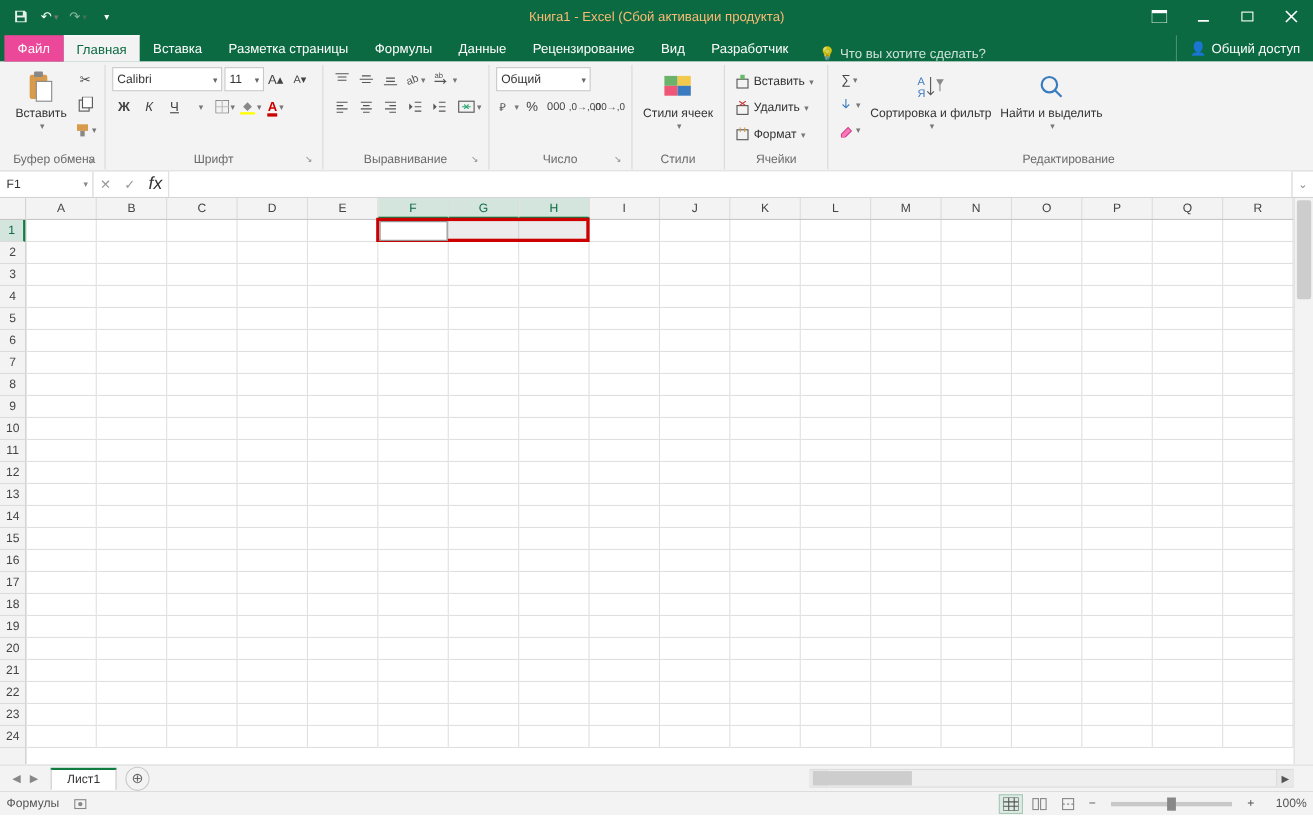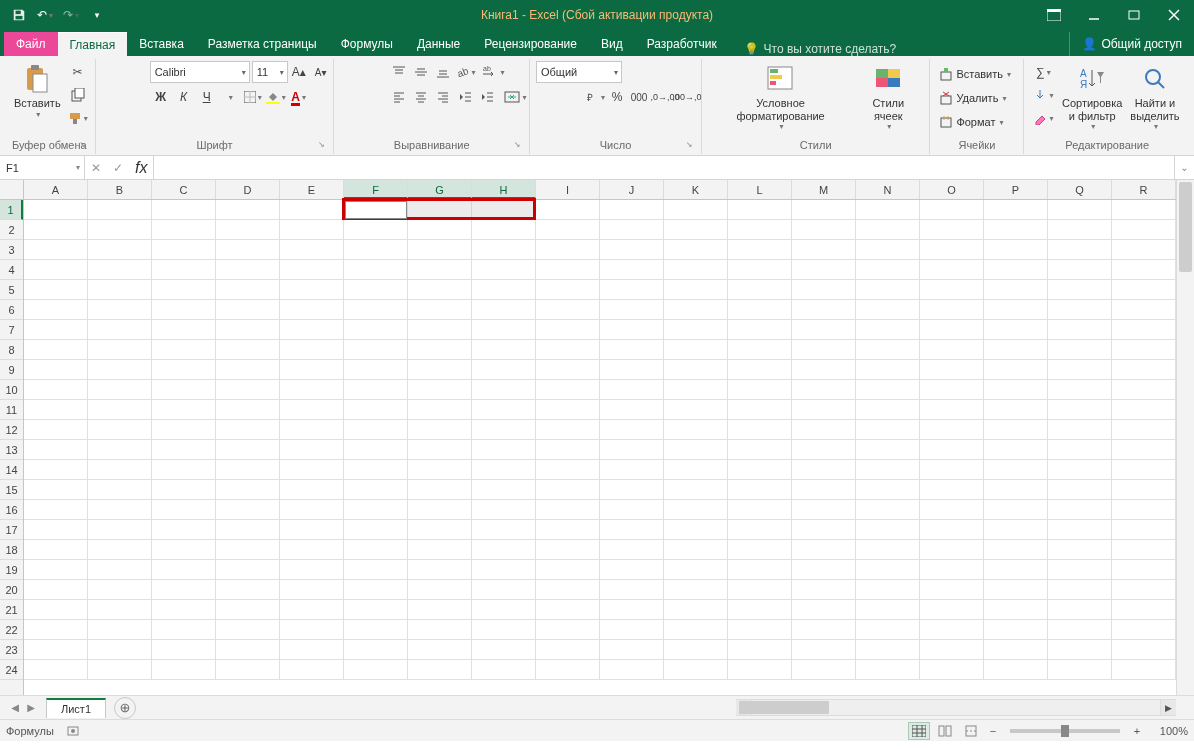--- a/index.html
+++ b/index.html
@@ -25,21 +25,21 @@
   .ribbon { height:100px; background:#f3f3f3; border-bottom:1px solid #d4d4d4; display:flex; padding:3px 4px 0; }
   .group { border-right:1px solid #d9d9d9; padding:2px 6px 0; display:flex; flex-direction:column; height:95px; }
   .group-body { flex:1; display:flex; align-items:flex-start; }
   .group-label { text-align:center; font-size:11px; color:#6a6a6a; padding:2px 0 3px; white-space:nowrap; position:relative;}
   .group-label .launcher { position:absolute; right:0; bottom:2px; width:12px; height:12px; font-size:8px; color:#888; cursor:pointer;}
   .bigbtn { display:flex; flex-direction:column; align-items:center; justify-content:center; padding:2px 4px; cursor:pointer; min-width:42px; }
   .bigbtn .bigicon { width:32px; height:32px; display:flex; align-items:center; justify-content:center; }
   .bigbtn .lbl { font-size:11px; text-align:center; line-height:1.15; margin-top:2px; }
   .smbtn { width:22px; height:22px; display:flex; align-items:center; justify-content:center; cursor:pointer; font-size:12px; color:#444; }
   .vstack { display:flex; flex-direction:column; justify-content:space-between; height:68px; padding-left:2px;}
-  .row { display:flex; align-items:flex-start; gap:0px;margin-left:48px; }
+  .row { display:flex; align-items:flex-start; gap:0px; }
   .dd::after { content:"▾"; font-size:8px; margin-left:2px; color:#777; }
   .combo { height:22px; border:1px solid #c8c8c8; background:#fff; font-size:11px; padding:0 14px 0 4px; display:flex; align-items:center; position:relative; cursor:pointer;}
   .combo::after { content:"▾"; position:absolute; right:3px; font-size:8px; color:#666;}
   .font-name { width:100px; }
   .font-size { width:36px; }
   .num-format { width:86px; }
   .cells-row { display:flex; align-items:center; gap:2px; height:22px; padding:0 2px; cursor:pointer; font-size:11px;}
   .cells-ico { width:16px; height:16px; display:flex;align-items:center;justify-content:center;}
   
   
@@ -336,31 +336,20 @@
         <div style="width:4px"></div>
         <div class="smbtn" style="font-size:9px">,0→,00</div>
         <div class="smbtn" style="font-size:9px">,00→,0</div>
       </div>
     </div>
     <div class="group-label"><span>Число</span><span class="launcher">↘</span></div>
   </div>
 
   <div class="group">
     <div class="group-body">
-      <div class="bigbtn dd">
-        <div class="bigicon">
-            <svg width="30" height="28">
-              <rect x="2" y="2" width="24" height="22" fill="#fff" stroke="#888"></rect>
-              <rect x="4" y="4" width="8" height="4" fill="#6bb26b"></rect>
-              <rect x="4" y="10" width="12" height="4" fill="#f2c94c"></rect>
-              <rect x="4" y="16" width="6" height="4" fill="#e57"></rect>
-            </svg>
-          </div>
-        <div class="lbl"><span>Условное форматирование</span></div>
-      </div>
       <div class="bigbtn dd">
         <div class="bigicon">
             <svg width="30" height="28">
               <rect x="3" y="4" width="12" height="9" fill="#6bb26b"></rect>
               <rect x="15" y="4" width="12" height="9" fill="#f2c94c"></rect>
               <rect x="3" y="13" width="12" height="9" fill="#e57"></rect>
               <rect x="15" y="13" width="12" height="9" fill="#3a7bbf"></rect>
             </svg>
           </div>
         <div class="lbl"><span>Стили ячеек</span></div>

